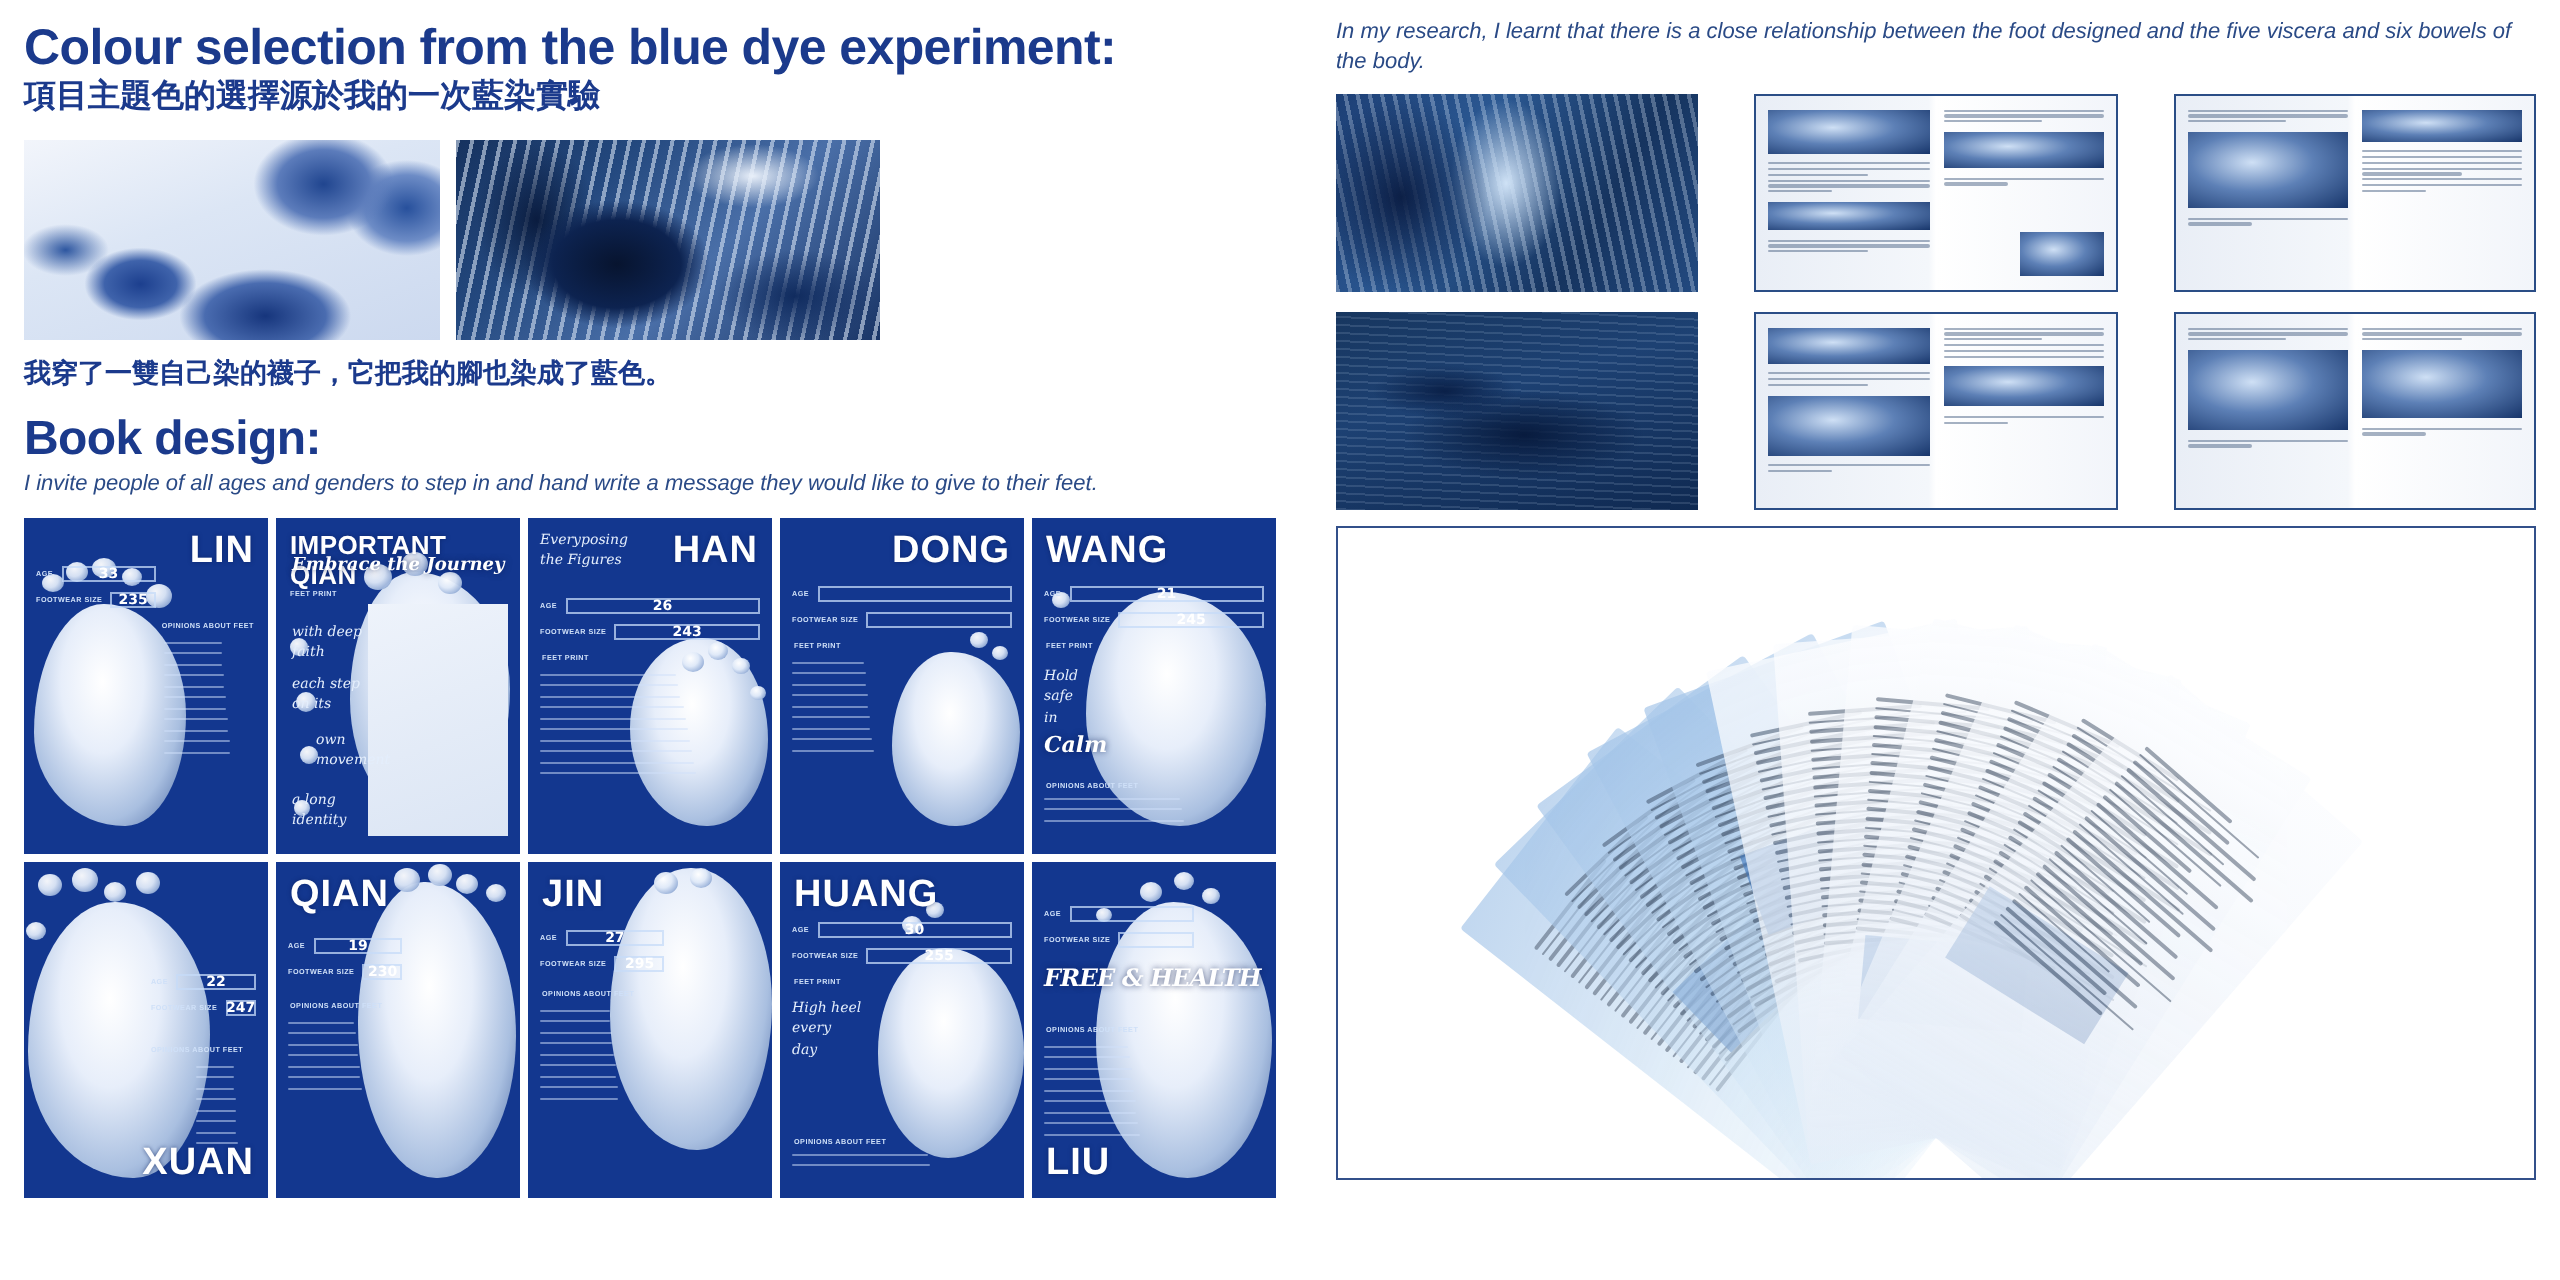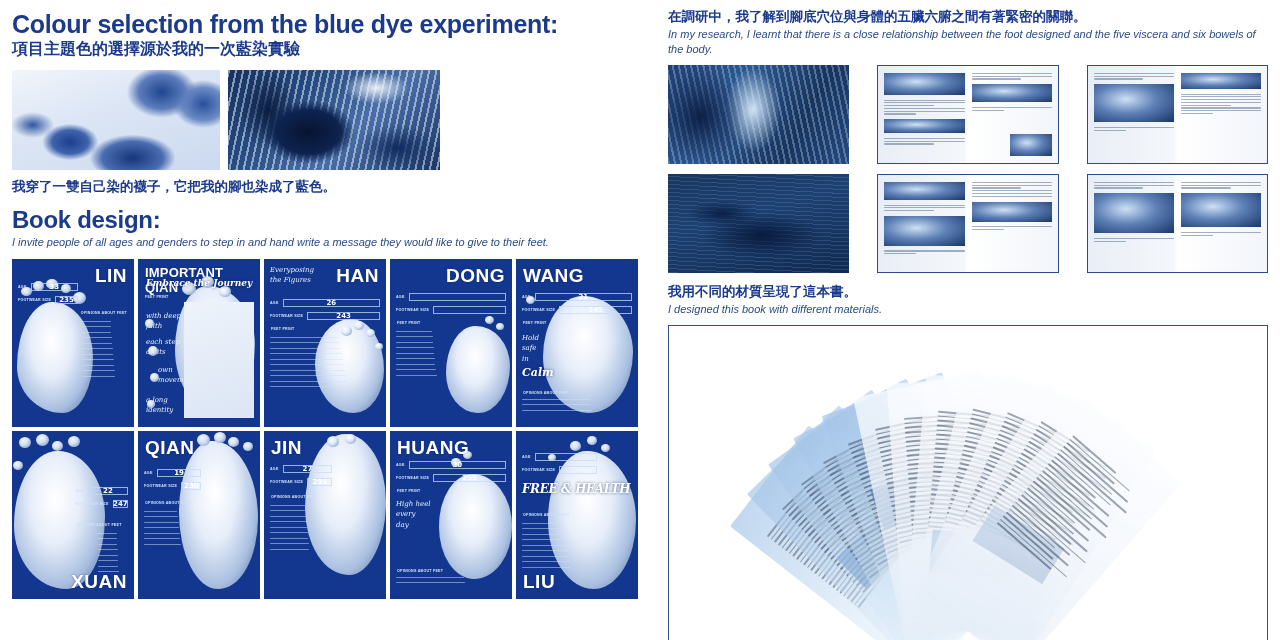--- a/index.html
+++ b/index.html
@@ -576,21 +576,20 @@
             <div style="width:68%"></div>
             <div style="width:69%"></div>
             <div style="width:70%"></div>
           </div>
         </div>
       </div>
   </div>
 
   <div class="col-right">
 
-    <div class="cap-cn">在調研中，我了解到腳底穴位與身體的五臟六腑之間有著緊密的關聯。</div>
     <div class="cap-en">In my research, I learnt that there is a close relationship between the foot designed and the five viscera and six bowels of the body.</div>
 
     <div class="photo-grid">
       <div class="ph cover-a"></div>
 
       <div class="ph spread">
         <div class="pg">
           <div class="pimg" style="height:22px;margin-bottom:3px"></div>
           <div class="tline"></div>
             <div class="tline"></div>
@@ -674,24 +673,20 @@
           <div class="tline"></div>
             <div class="tline"></div>
             <div class="tline s"></div>
           <div class="pimg" style="height:34px;margin:3px 0"></div>
           <div class="tline"></div>
             <div class="tline xs"></div>
         </div>
       </div>
     </div>
 
-    <div style="margin-top:10px">
-      <div class="cap-cn">我用不同的材質呈現了這本書。</div>
-      <div class="cap-en">I designed this book with different materials.</div>
-    </div>
 
     <div class="big-photo" id="fan-photo">
         <div class="sheet white" style="transform: translateX(-50%) rotate(41deg); z-index: 12;">
           <div class="txt">
             <i style="width:58%"></i>
             <i style="width:81%"></i>
             <i style="width:64%"></i>
             <i style="width:87%"></i>
             <i style="width:70%"></i>
             <i style="width:93%"></i>

